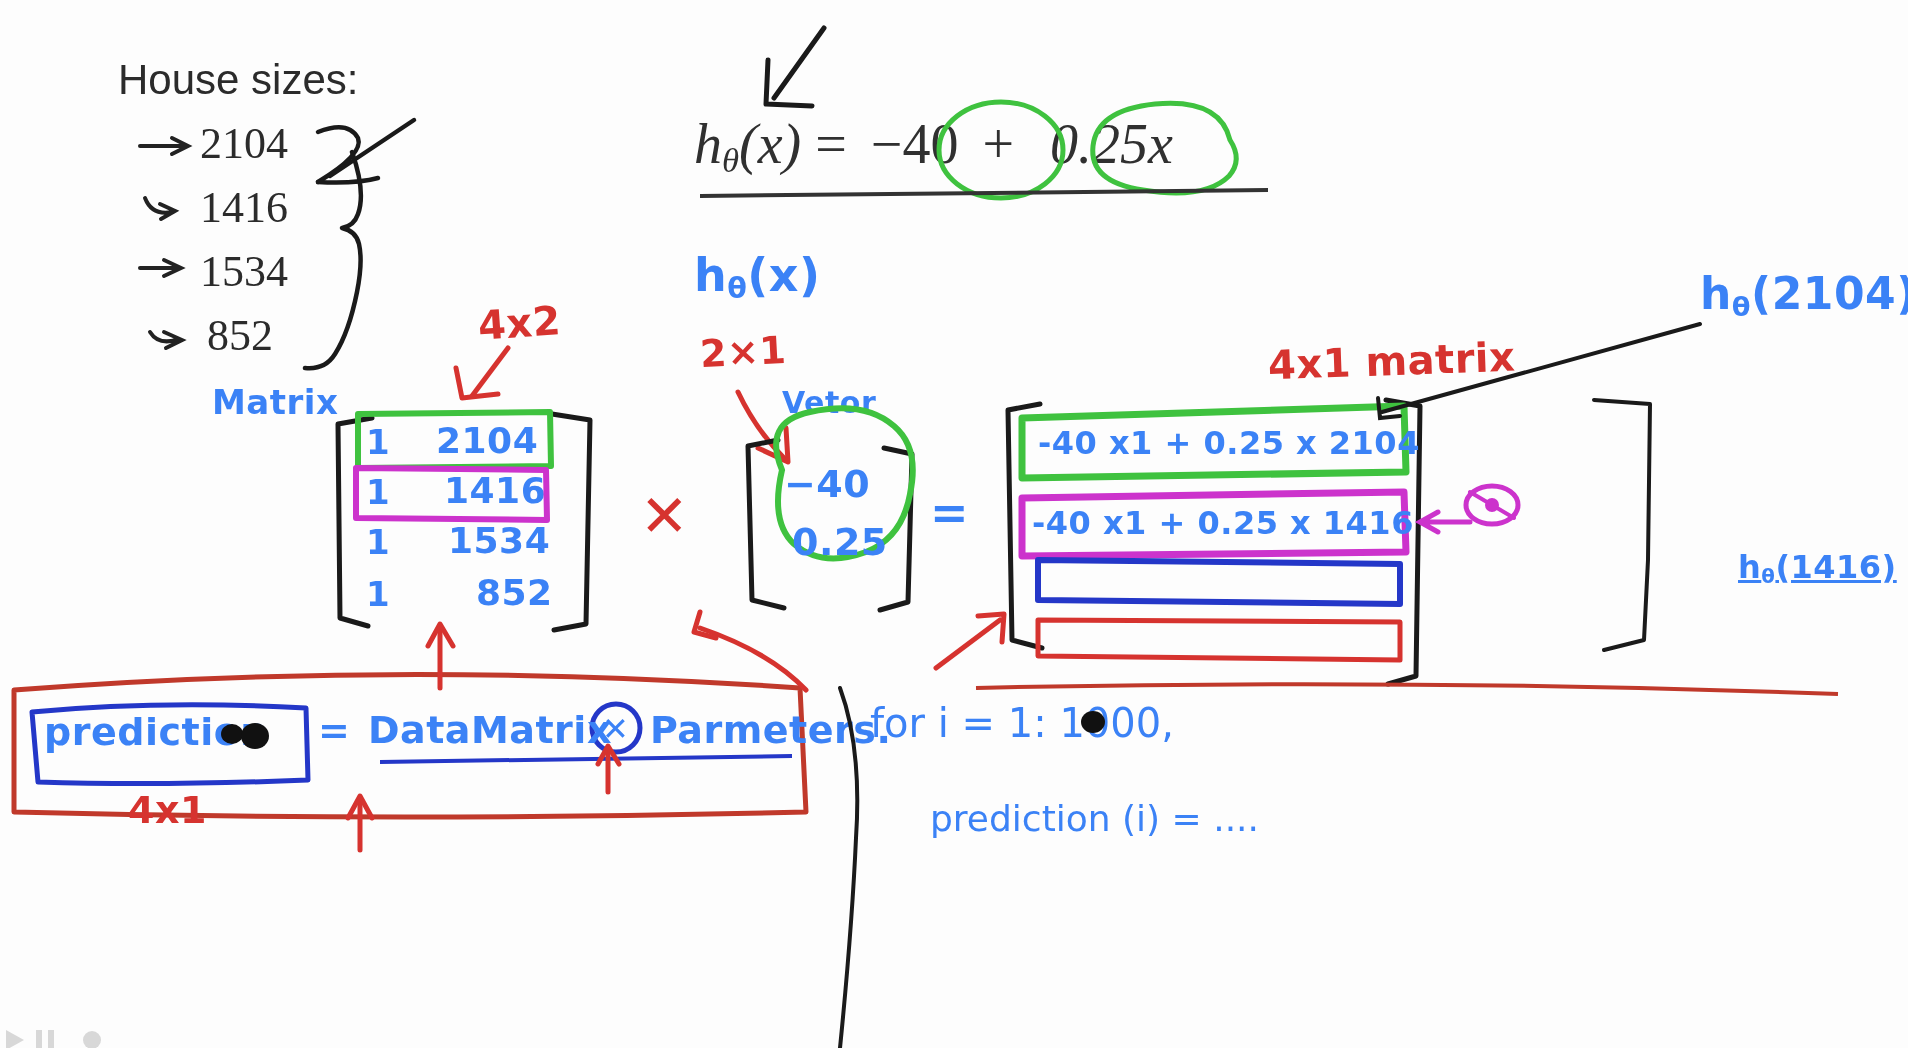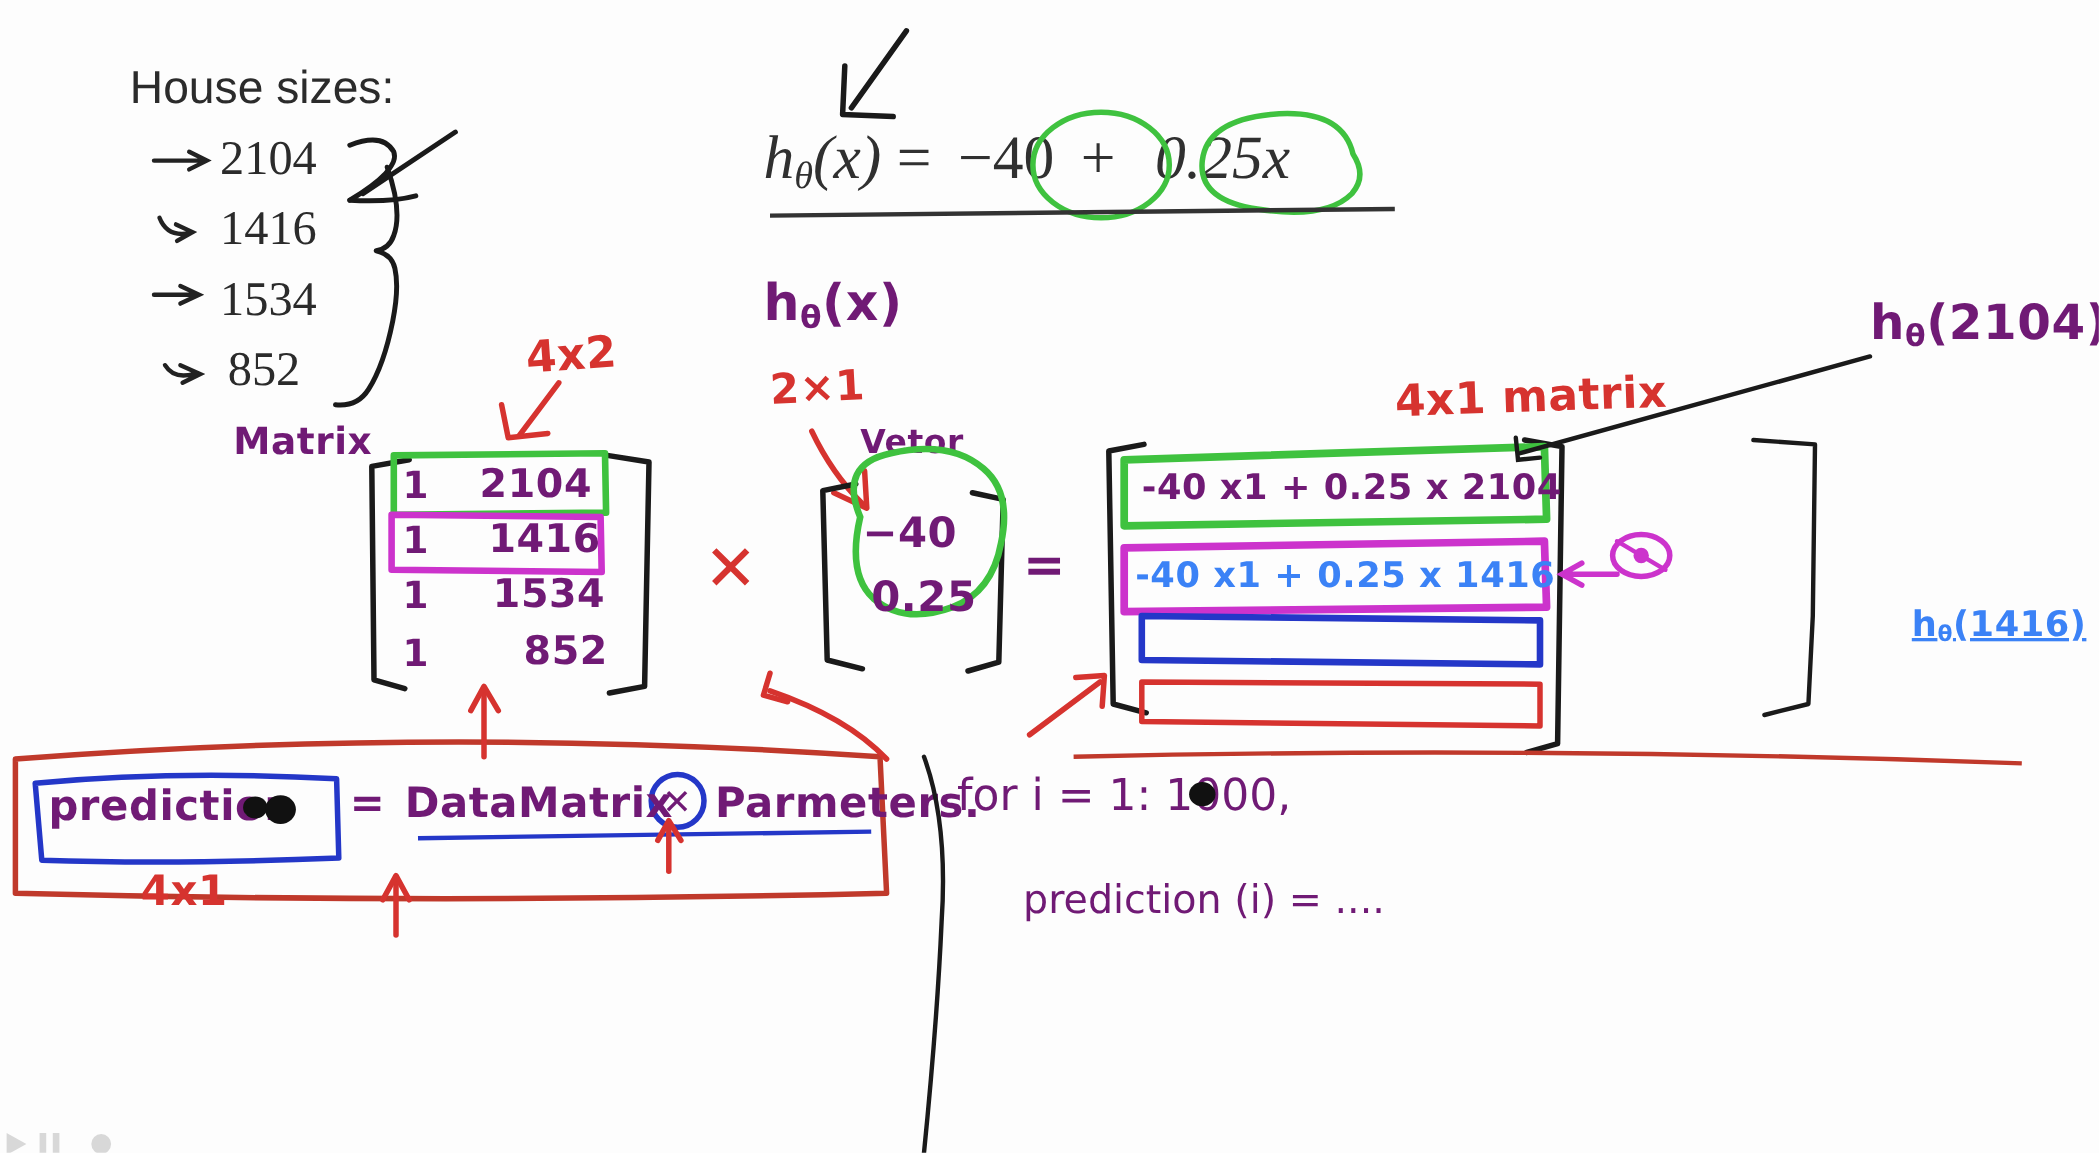--- a/index.html
+++ b/index.html
@@ -9,21 +9,21 @@
   .abs{position:absolute;white-space:nowrap;}
 
   
   .printed-sans{font-family:"Liberation Sans",sans-serif;color:#2b2b2b;}
   .printed-serif{font-family:"Liberation Serif",serif;color:#2b2b2b;}
   .math{font-family:"Liberation Serif",serif;font-style:italic;color:#303030;}
 
   
   .hand{font-family:"DejaVu Sans",sans-serif;font-weight:600;letter-spacing:.5px;}
   .hand-thin{font-family:"DejaVu Sans",sans-serif;font-weight:500;}
-  .ink-black{color:#701a75;}
+  .ink-black{color:#3b82f6;}
   .ink-red{color:#d6332f;}
   .ink-magenta{color:#3b82f6;}
   .ink-blue{color:#2437c8;}
 
   svg{position:absolute;left:0;top:0;overflow:visible;pointer-events:none;}
 
   .sub{font-size:.62em;vertical-align:-0.25em;}
 </style>
 </head>
 <body>

